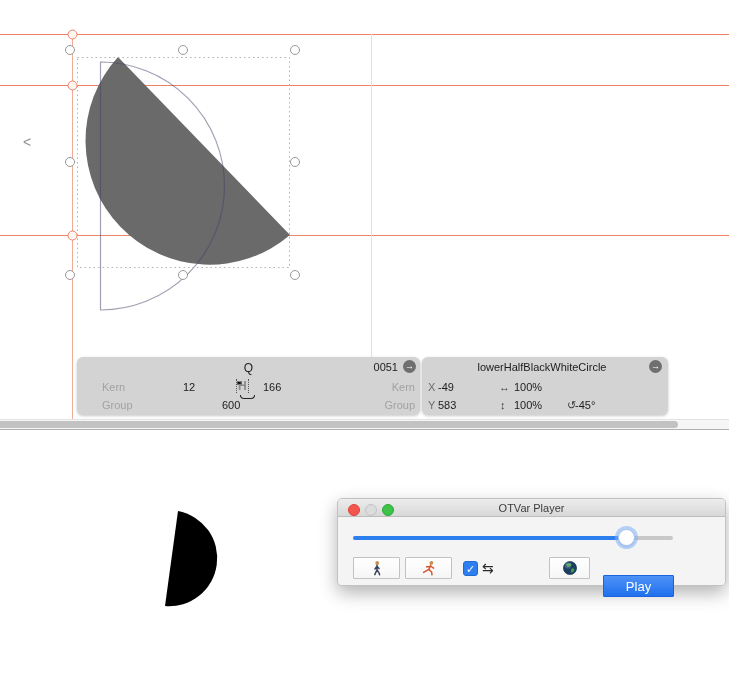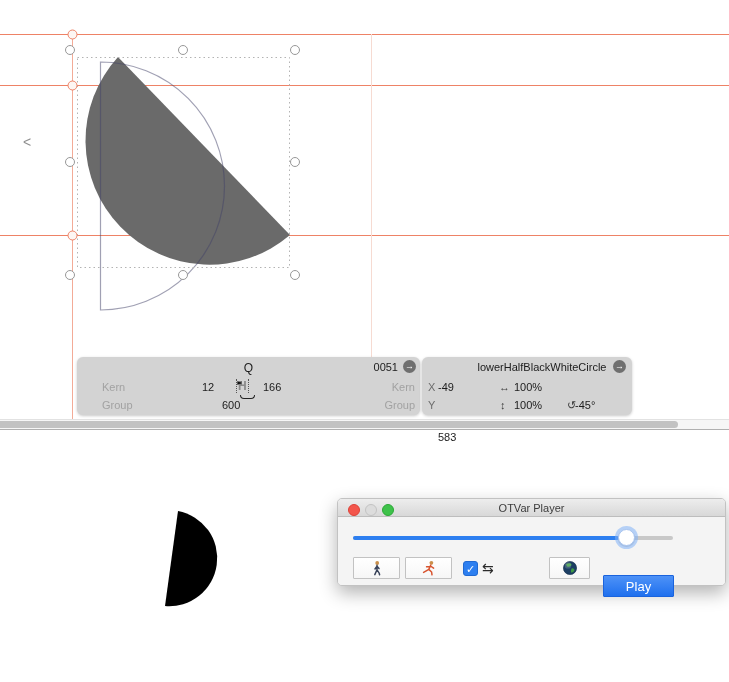--- a/index.html
+++ b/index.html
@@ -13,21 +13,21 @@
   svg { position:absolute; left:0; top:0; }
 
   
   #chevron { position:absolute; left:20px; top:134px; width:14px; height:16px;
     color:#8f8f8f; font-size:14px; line-height:16px; text-align:center; cursor:pointer; }
 
   
   .infobox { position:absolute; background:#d3d3d3; border-radius:6px;
     box-shadow:0 1px 3px rgba(0,0,0,0.22); }
   #box-glyph { left:77px; top:357px; width:343px; height:58px; }
-  #box-comp  { left:422px; top:357px; width:210px; height:58px; }
+  #box-comp  { left:422px; top:357px; width:246px; height:58px; }
   .infobox span { position:absolute; white-space:nowrap; }
   .glabel { color:#a2a2a2; }
   .ib-row1 { top:4px; }
   .ib-row2 { top:24px; }
   .ib-row3 { top:42px; }
   .goto-btn { display:inline-block; width:13px; height:13px; border-radius:50%;
     background:#6f6f6f; color:#fff; font-size:9px; font-weight:bold;
     line-height:13px; text-align:center; vertical-align:middle; cursor:pointer; }
   .hwidget { border-left:1px dotted #555; border-right:1px dotted #555;
     padding:0 1px; color:#8a8a8a; font-weight:bold; font-size:12px; }
@@ -113,21 +113,21 @@
   </svg>
 
   <div id="chevron">&lt;</div>
 
   <div id="box-glyph" class="infobox">
     <span class="ib-row1" style="left:0;width:343px;text-align:center;font-size:12px;">Q</span>
     <span class="ib-row1" style="right:22px;">0051</span>
     <span class="ib-row1 goto-btn" style="right:4px;top:3px;">→</span>
 
     <span class="ib-row2 glabel" style="left:25px;">Kern</span>
-    <span class="ib-row2" style="left:106px;width:50px;text-align:center;">12</span>
+    <span class="ib-row2" style="left:106px;width:50px;text-align:left;">12</span>
     <span class="ib-row2" style="left:159px;top:22px;">
         <span class="harrow">◄</span>
         <span class="hwidget">H</span>
         <span class="harrow">►</span>
       </span>
     <span class="ib-row2" style="left:186px;width:50px;">166</span>
     <span class="ib-row2 glabel" style="right:5px;">Kern</span>
 
     <div id="hcup"></div>
 
@@ -139,21 +139,21 @@
   <div id="box-comp" class="infobox">
     <span class="ib-row1" style="left:20px;width:200px;text-align:center;">lowerHalfBlackWhiteCircle</span>
     <span class="ib-row1 goto-btn" style="right:6px;top:3px;">→</span>
 
     <span class="ib-row2" style="left:6px;color:#6d6d6d;">X</span>
     <span class="ib-row2" style="left:16px;">-49</span>
     <span class="ib-row2" style="left:77px;color:#3c3c3c;">↔</span>
     <span class="ib-row2" style="left:92px;">100%</span>
 
     <span class="ib-row3" style="left:6px;color:#6d6d6d;">Y</span>
-    <span class="ib-row3" style="left:16px;margin-top:32px;">583</span>
+    <span class="ib-row3" style="left:16px;">583</span>
     <span class="ib-row3" style="left:78px;color:#3c3c3c;">↕</span>
     <span class="ib-row3" style="left:92px;">100%</span>
     <span class="ib-row3" style="left:145px;color:#3c3c3c;">↺</span>
     <span class="ib-row3" style="left:153px;">-45°</span>
   </div>
 
   <div id="hscroll">
     <div id="hscroll-thumb"></div>
   </div>
 

